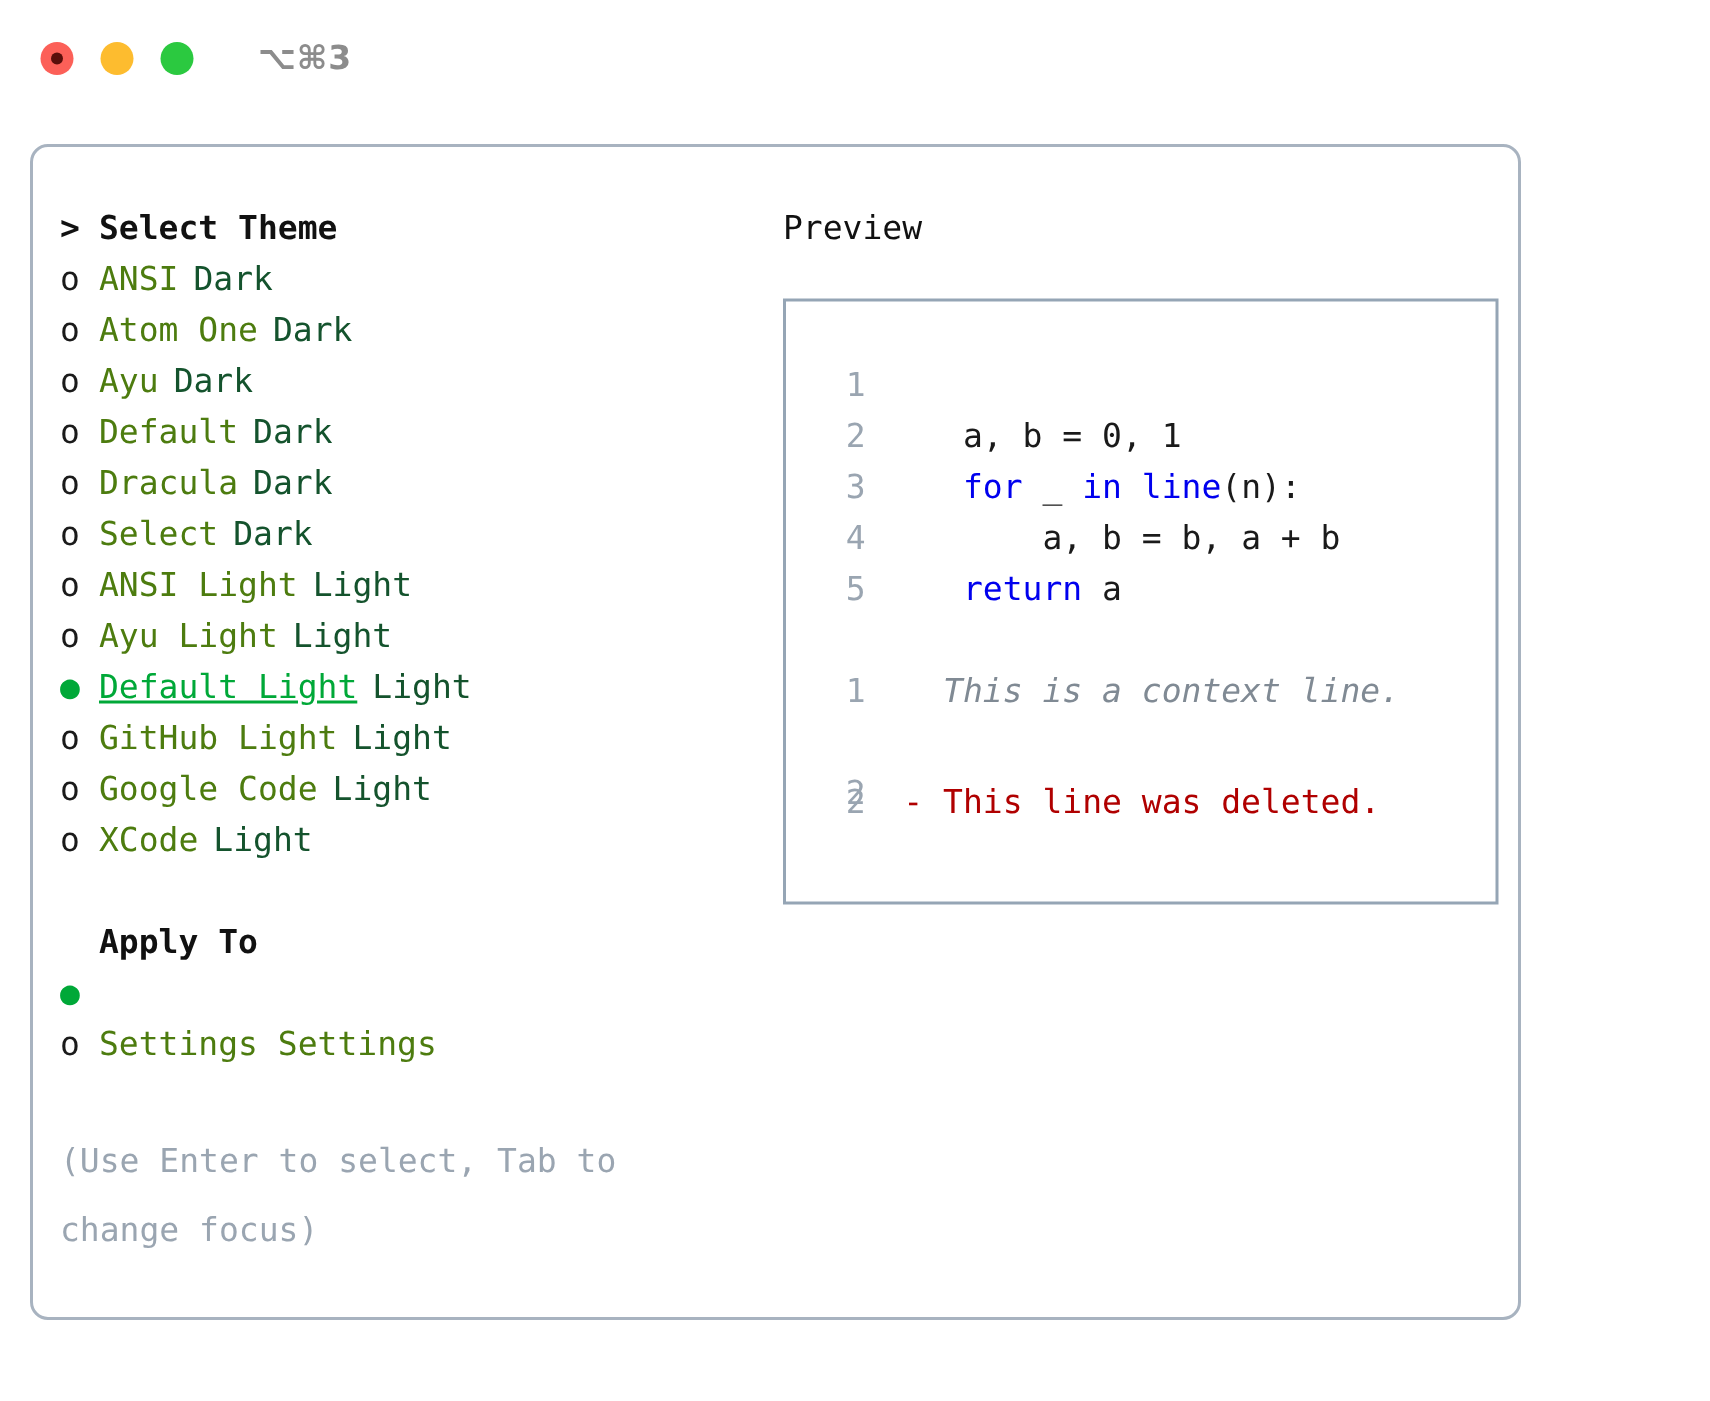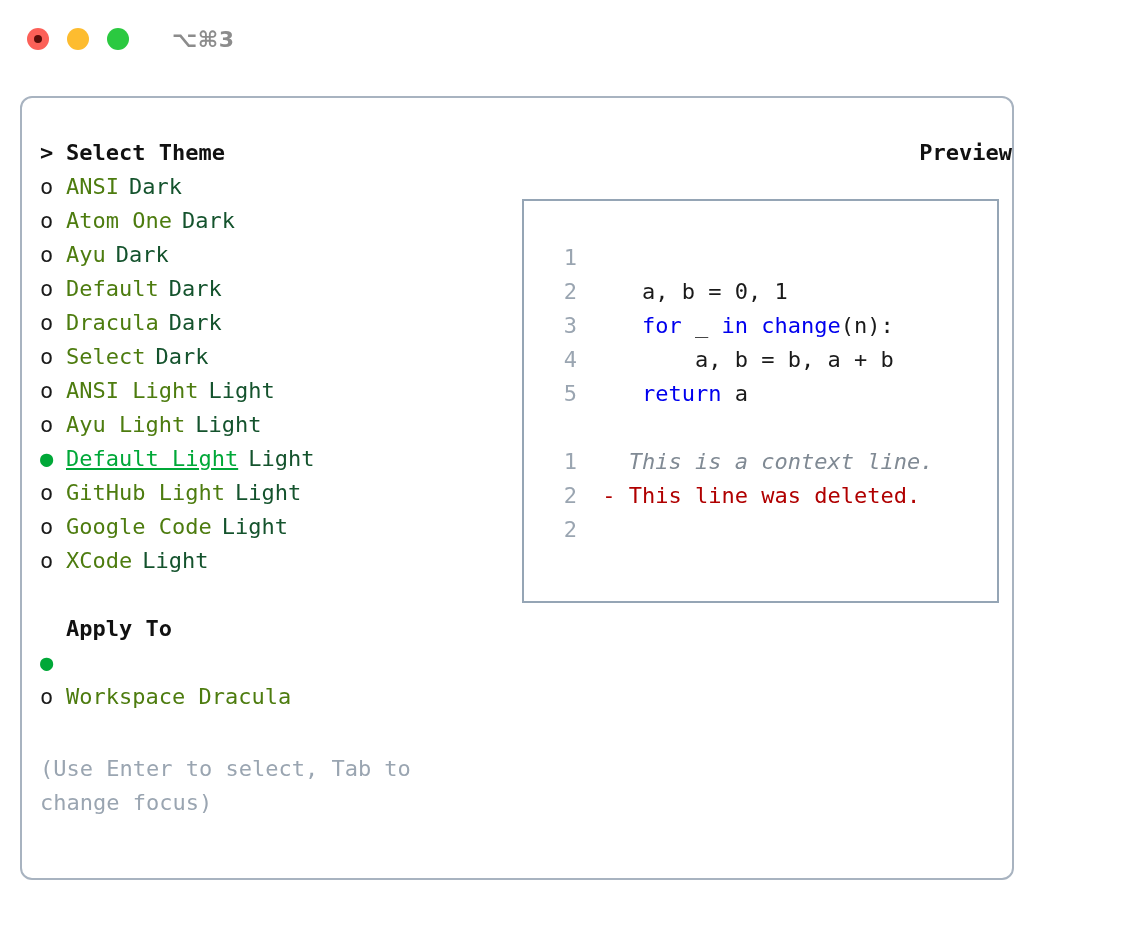--- a/index.html
+++ b/index.html
@@ -95,38 +95,37 @@
   }
 
   .label { color: #4d7c0f; }
   .label-sel { color: #00a838; text-decoration: underline; }
   .tag { color: #14532d; margin-left: 10px; }
   .spacer-md { height: 34px; }
 
   .hint {
     color: #9aa5b1;
     font-size: 22px;
-    line-height: 34px;
+    line-height: 46px;
     width: 418px;
     white-space: pre-wrap;
   }
 
   
   .right-col {
     flex: 1;
     padding-left: 20px;
   }
 
   .preview-title {
     font-size: 22px;
-    font-weight: bold;
+    font-weight: normal;
     color: #111111;
     margin-bottom: 34px;
     white-space: pre;
-    text-align: right;
   }
 
   .preview-box {
     width: 477px;
     height: 404px;
     border: 2px solid #95a5b5;
     background: #ffffff;
     padding: 44px 0 0 0;
   }
 
@@ -147,21 +146,21 @@
   }
   .code-text { color: #1a1a1a; }
 
   .kw   { color: #0000ee; }
   .fn   { color: #aa0000; }
   .plain{ color: #1a1a1a; }
 
   .diff-gap { height: 34px; }
 
   .diff-ctx { color: #808a94; font-style: italic; }
-  .diff-del { color: #b00000; }
+  .diff-del { color: #b00000; margin-top: 40px; }
   .diff-add { color: #00bb00; }
 </style>
 </head>
 <body>
 
 <div class="titlebar">
   <div class="lights">
     <div class="light light-close"></div>
     <div class="light light-min"></div>
     <div class="light light-max"></div>
@@ -196,36 +195,36 @@
 
       <div class="spacer-md"></div>
 
       <div class="row">
         <span class="marker marker-blank">o</span>
         <span class="section-title">Apply To</span>
       </div>
 
       <div id="apply-list">
           <div class="row"><span class="marker marker-sel">●</span></div>
-          <div class="row"><span class="marker">o</span><span class="label">Workspace Dracula</span></div>
+          <div class="row"><span class="marker">o</span><span class="label">Settings Settings</span></div>
         </div>
 
       <div class="spacer-md"></div>
 
       <div class="hint">(Use Enter to select, Tab to change focus)</div>
     </div>
 
     <div class="right-col">
       <div class="preview-title">Preview</div>
 
       <div class="preview-box">
         <div id="code-block">
             <div class="code-line"><span class="lineno">1</span></div>
             <div class="code-line"><span class="lineno">2</span><span class="code-text">    <span class="plain">a, b = 0, 1</span></span></div>
-            <div class="code-line"><span class="lineno">3</span><span class="code-text">    <span class="kw">for</span><span class="plain"> _ </span><span class="kw">in</span><span class="plain"> </span><span class="kw">change</span><span class="plain">(n):</span></span></div>
+            <div class="code-line"><span class="lineno">3</span><span class="code-text">    <span class="kw">for</span><span class="plain"> _ </span><span class="kw">in</span><span class="plain"> </span><span class="kw">line</span><span class="plain">(n):</span></span></div>
             <div class="code-line"><span class="lineno">4</span><span class="code-text">        <span class="plain">a, b = b, a + b</span></span></div>
             <div class="code-line"><span class="lineno">5</span><span class="code-text">    <span class="kw">return</span><span class="plain"> a</span></span></div>
           </div>
         <div class="diff-gap"></div>
         <div id="diff-block">
             <div class="code-line"><span class="lineno">1</span><span class="diff-ctx">   This is a context line.</span></div>
             <div class="code-line"><span class="lineno">2</span><span class="diff-del"> - This line was deleted.</span></div>
             <div class="code-line"><span class="lineno">2</span></div>
           </div>
       </div>

